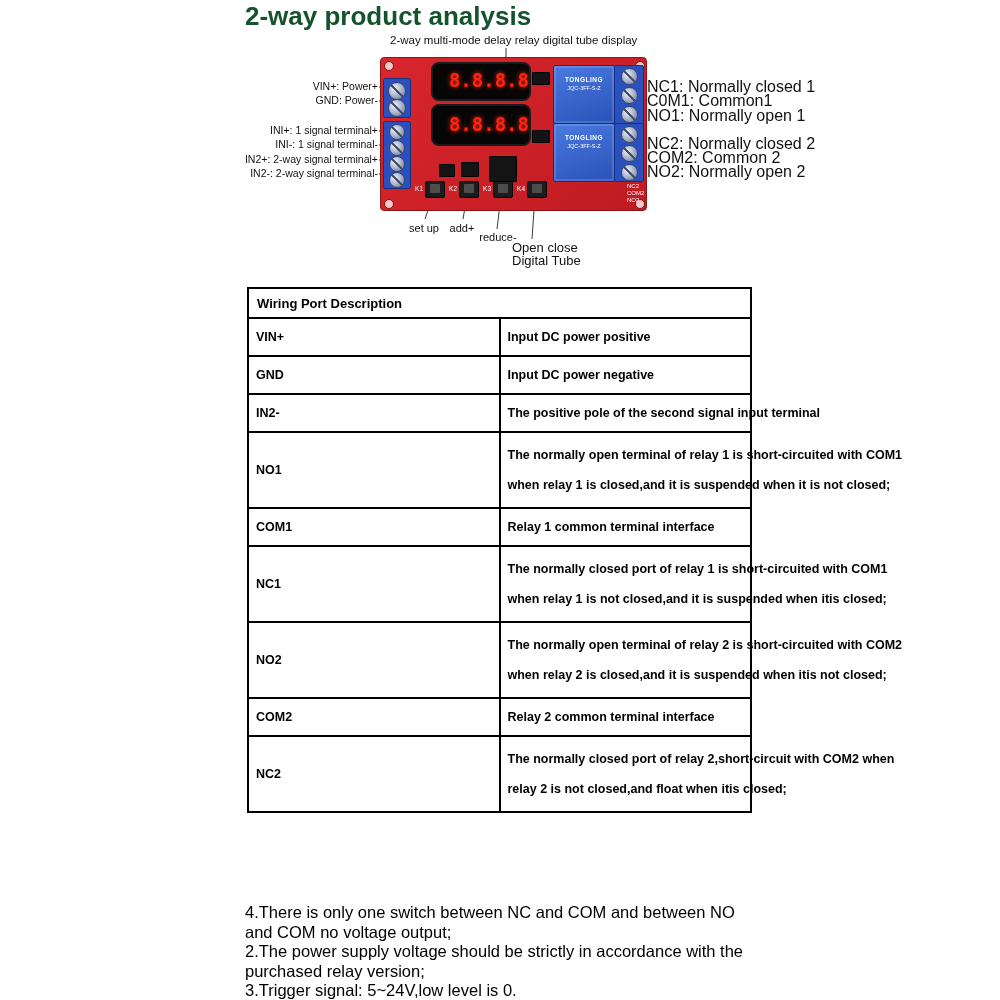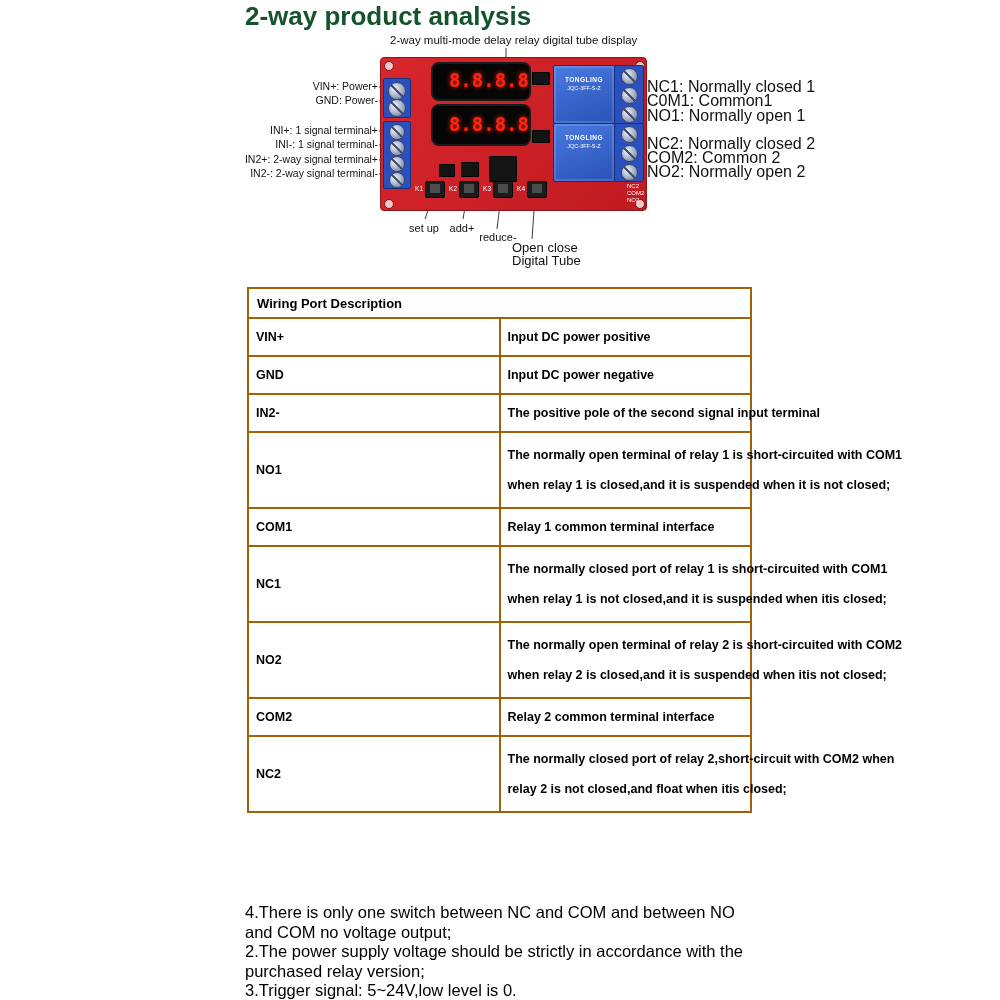--- a/index.html
+++ b/index.html
@@ -50,21 +50,21 @@
           border-radius:2px; border:1px solid #000; }
   .kbtn .cap { width:10px; height:9px; background:#4d4d4d; margin:2px auto 0 auto; border-radius:1px; }
   .klabel { position:absolute; top:127px; width:12px; font-size:6.5px; color:#fff; text-align:right; }
   .silk { position:absolute; left:246px; top:125px; font-size:6px; line-height:7px;
           color:#fff; white-space:pre-line; }
 
   
   .wiring-table { position:absolute; left:247px; top:287px; width:505px;
                   border-collapse:collapse; font-size:12.5px; font-weight:bold; color:#000;
                   table-layout:fixed; }
-  .wiring-table th, .wiring-table td { border:2px solid #a16207; }
+  .wiring-table th, .wiring-table td { border:2px solid #000000; }
   .wiring-table th { text-align:left; padding:5px 8px; font-size:13px; height:18px; }
   .wiring-table td.port { width:56px; padding-left:7px; }
   .wiring-table td.desc { padding:3px 0 3px 7px; line-height:30px; white-space:pre; }
   .row-t td { height:68px; }
 
   
   .notes { position:absolute; left:245px; top:903px; width:517px; font-size:16.5px;
            line-height:19.5px; color:#000; }
 </style>
 </head>

